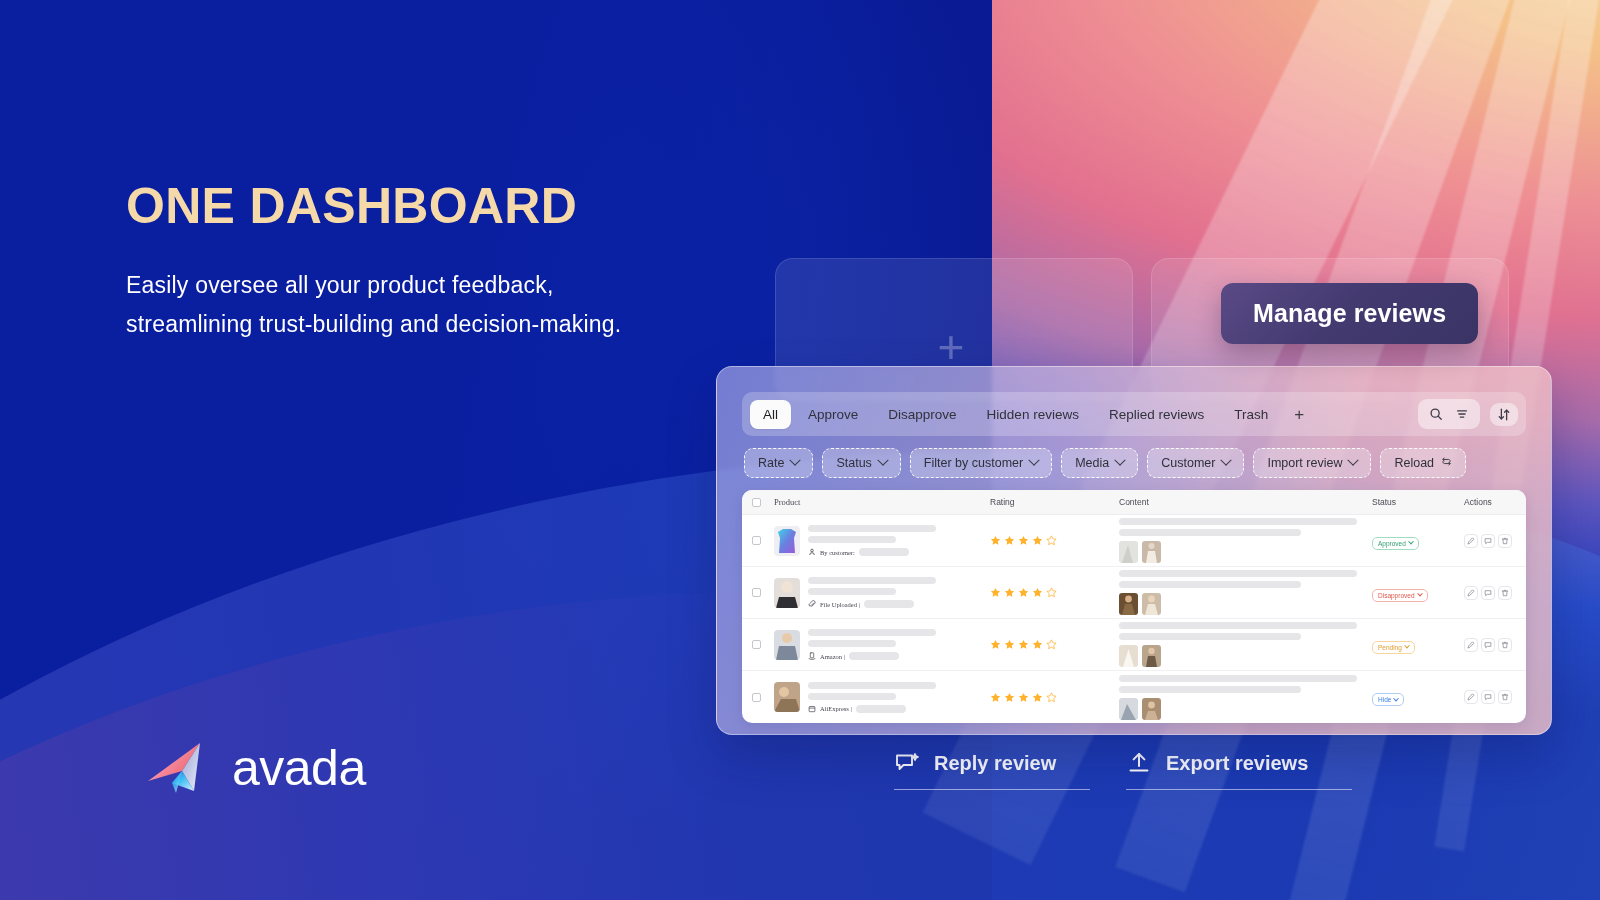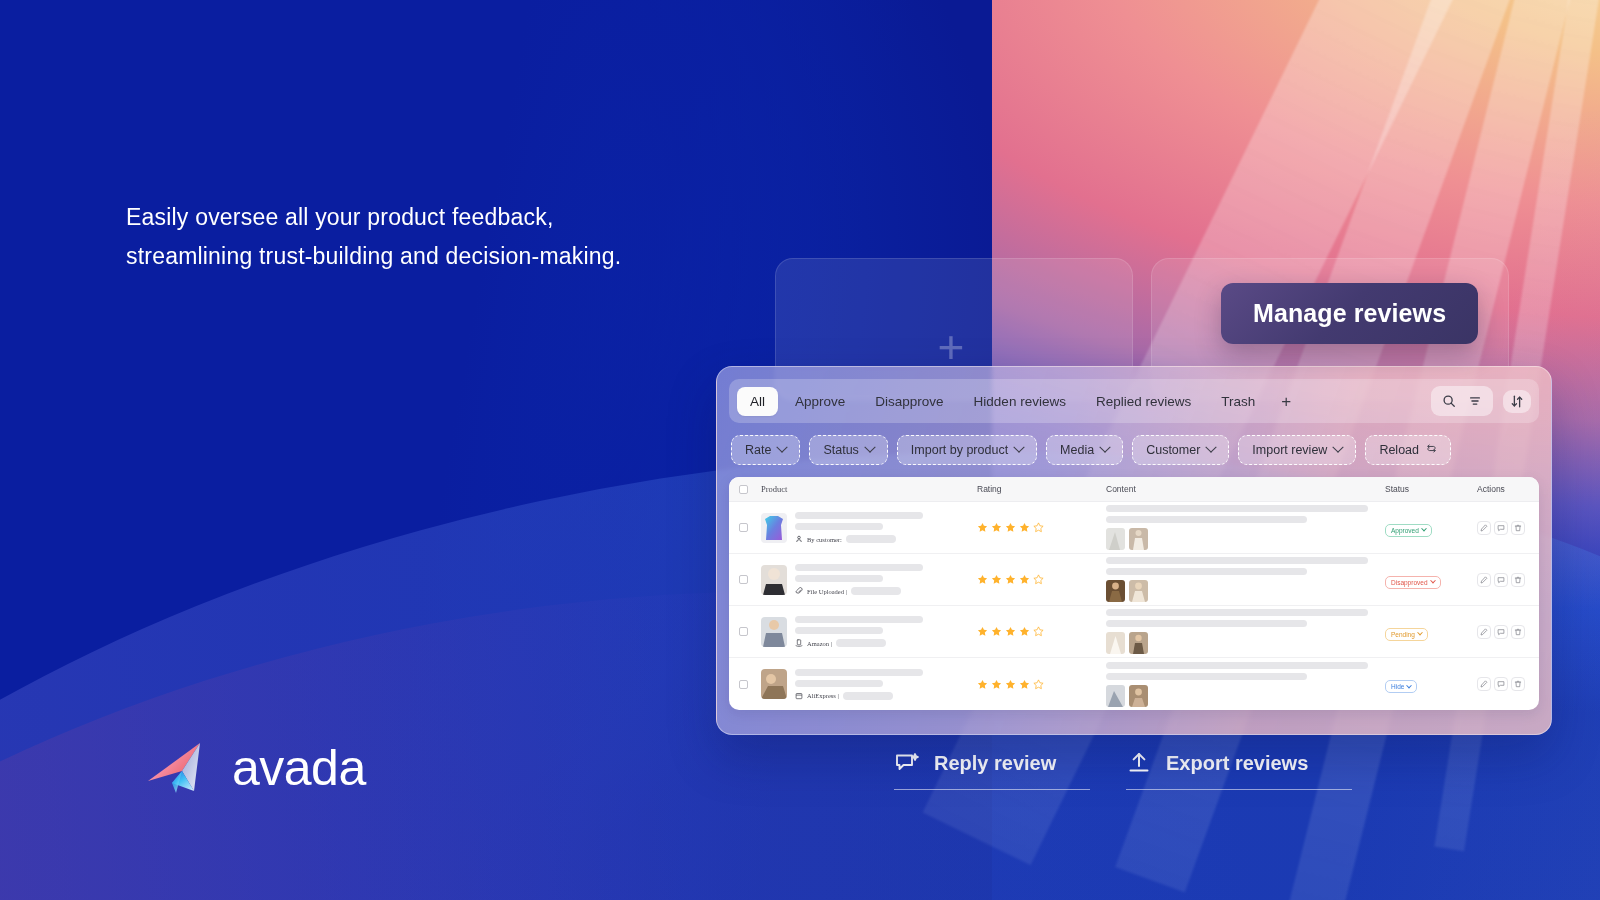--- a/index.html
+++ b/index.html
@@ -106,21 +106,21 @@
     cursor: pointer; white-space: nowrap;
   }
 
   
   .panel {
     position: absolute; left: 716px; top: 366px; width: 836px; height: 369px;
     border-radius: 16px; z-index: 10;
     background: linear-gradient(110deg, rgba(160,165,230,0.70) 0%, rgba(196,178,220,0.72) 38%, rgba(236,186,196,0.78) 68%, rgba(243,196,200,0.80) 100%);
     border: 1px solid rgba(255,255,255,0.40);
     box-shadow: 0 22px 48px rgba(12,20,90,0.28);
-    padding: 12px;
+    padding: 25px;
     backdrop-filter: blur(2px);
   }
 
   .tabbar {
     display: flex; align-items: center;
     height: 44px; border-radius: 10px;
     background: rgba(255,255,255,0.22);
     padding: 0 8px; gap: 4px;
   }
   .tab {
@@ -228,20 +228,21 @@
   <div class="ray ray2"></div>
   <div class="ray ray3"></div>
   <div class="ray ray4"></div>
   <div class="swoop"></div>
   <div class="swoop2"></div>
   <div class="swoop3"></div>
 </div>
 
 <div class="hero">
   <h1>
+    <span>ONE DASHBOARD</span>
   </h1>
   <p>Easily oversee all your product feedback, streamlining trust-building and decision-making.</p>
 </div>
 
 <div class="logo">
   <span class="logo-mark">
     <svg viewBox="0 0 72 62" width="72" height="62">
       <defs>
         <linearGradient id="lgA" x1="0" y1="0.2" x2="1" y2="0.9">
           <stop offset="0%" stop-color="#ffffff"></stop>
@@ -315,21 +316,21 @@
   <div class="filterbar">
     <div class="chip">
       <span>Rate</span>
       <span class="caret"></span>
     </div>
     <div class="chip">
       <span>Status</span>
       <span class="caret"></span>
     </div>
     <div class="chip">
-      <span>Import by product</span>
+      <span>Filter by customer</span>
       <span class="caret"></span>
     </div>
     <div class="chip">
       <span>Media</span>
       <span class="caret"></span>
     </div>
     <div class="chip">
       <span>Customer</span>
       <span class="caret"></span>
     </div>

